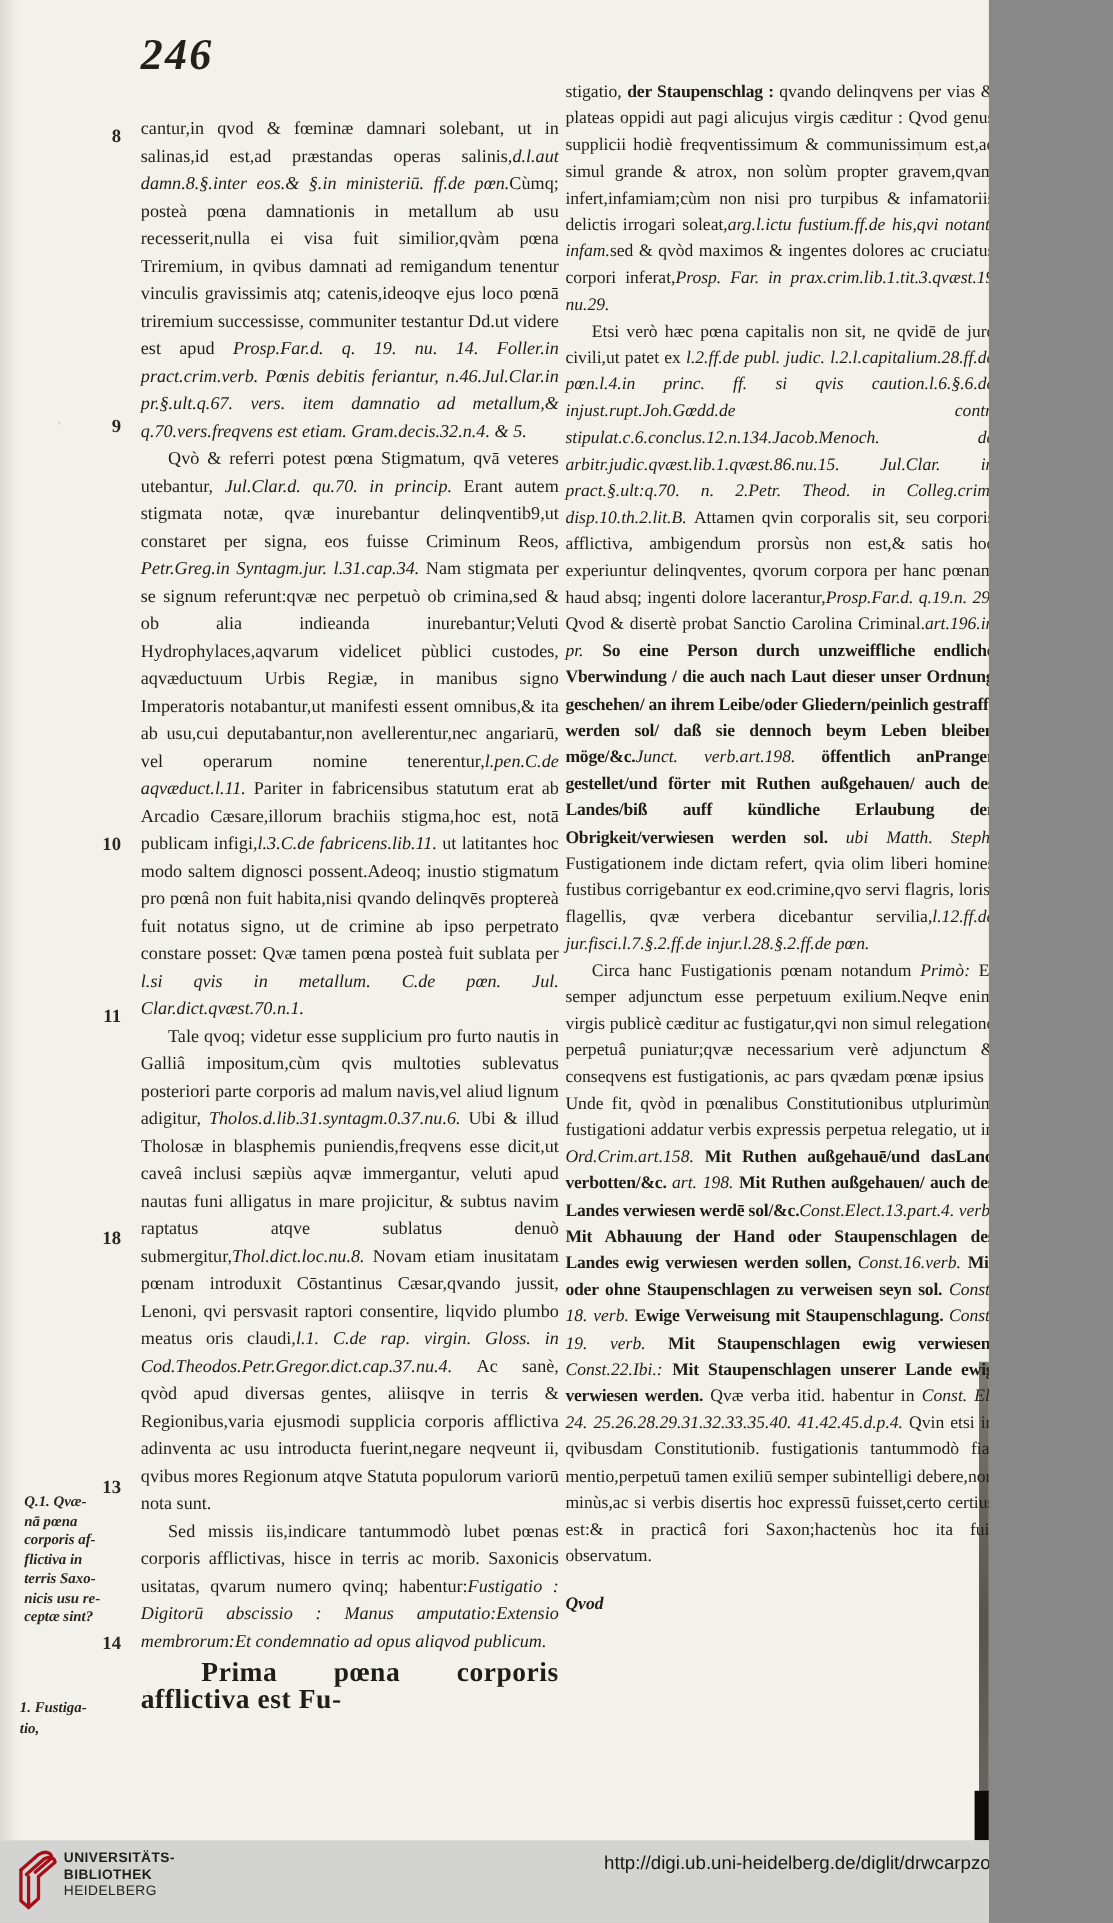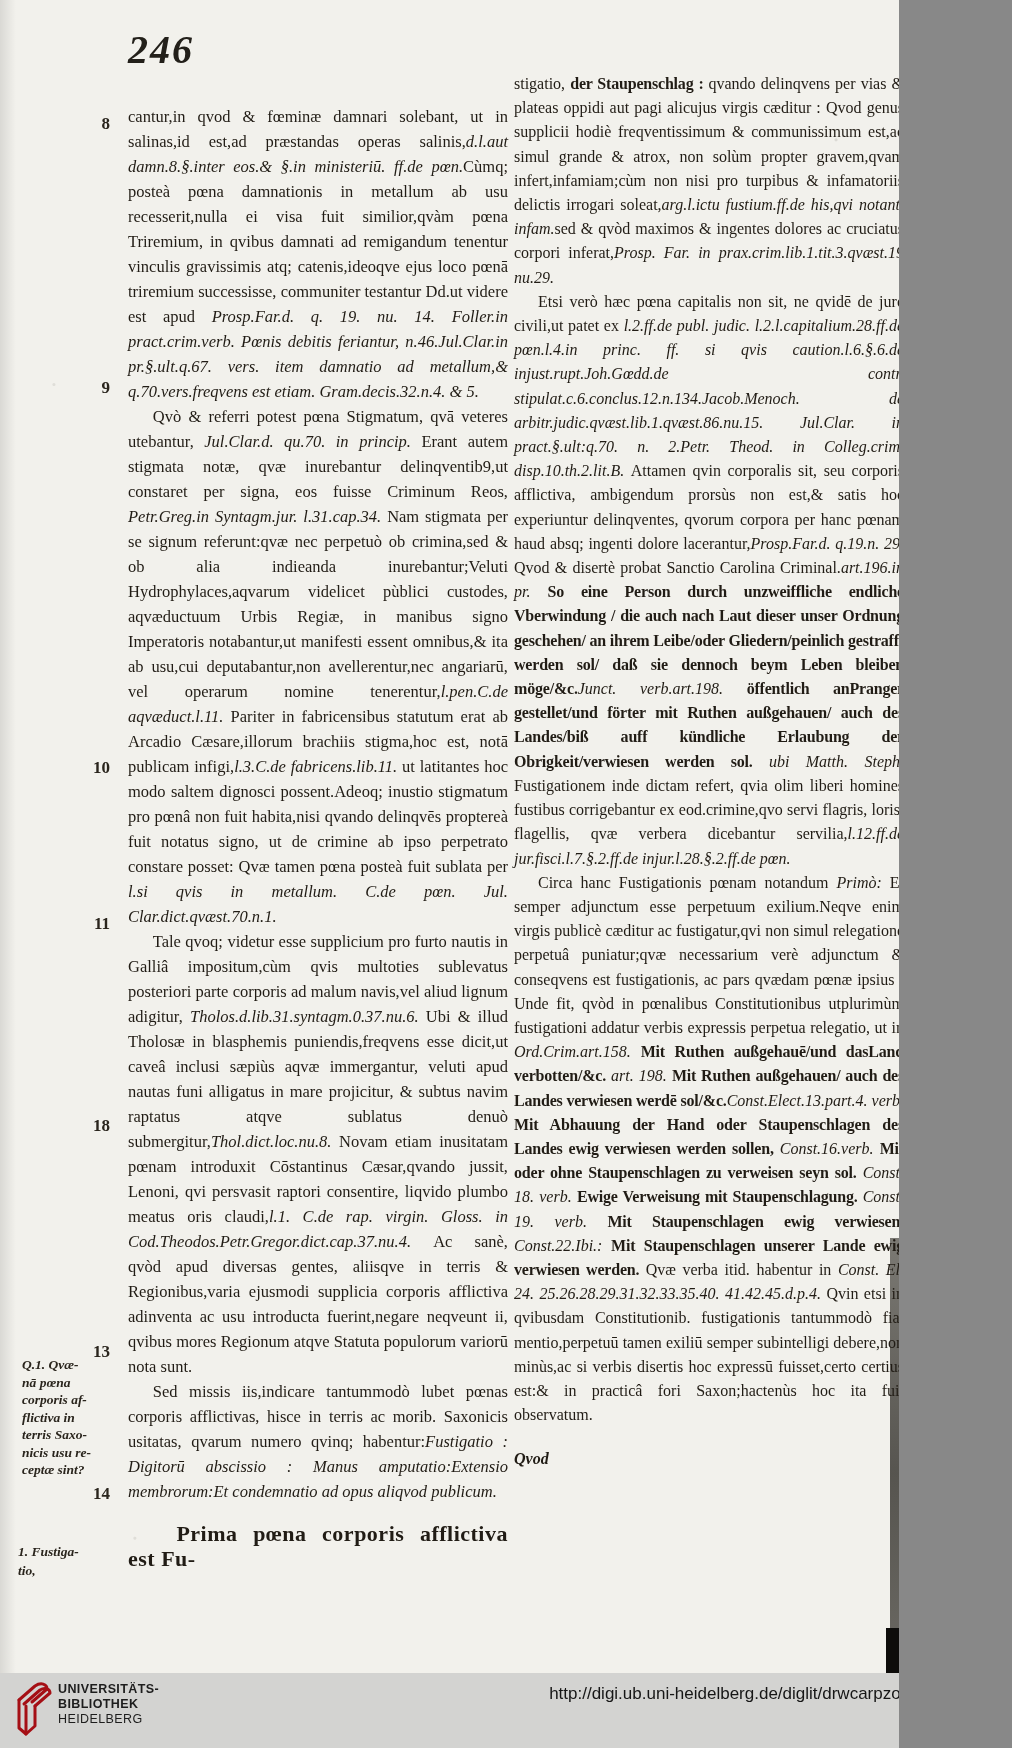--- a/index.html
+++ b/index.html
@@ -21,21 +21,21 @@
   .pagenum{position:absolute;left:128px;top:26px;font-size:40px;font-style:italic;
     font-weight:bold;letter-spacing:2px;color:#23201a;}
   .header-title{position:absolute;left:352px;top:24px;font-size:37px;font-style:italic;
     letter-spacing:1px;color:#23201a;white-space:nowrap;}
 
   .col{position:absolute;text-align:justify;color:#211c15;}
   .col-left{left:128px;top:104px;width:380px;font-size:16.5px;line-height:25px;}
   .col-right{left:514px;top:72px;width:390px;font-size:16px;line-height:24.2px;}
   .col p{margin:0;}
   .col p.indent{text-indent:1.5em;}
-  .col p.lead{text-indent:2.2em;font-size:22px;font-weight:bold;margin-top:17px;letter-spacing:.5px;}
+  .col p.lead{text-indent:2.2em;font-size:25px;font-weight:bold;margin-top:4px;letter-spacing:.5px;}
   .run-i{font-style:italic;}
   .run-f{font-weight:bold;letter-spacing:-.2px;}
   .catchword{text-align:left;font-weight:bold;font-size:16px;font-style:italic;
     padding-right:18px;margin-top:20px;}
 
   .mnum{position:absolute;font-size:17px;font-weight:bold;color:#2a251d;width:34px;}
   .mnum-left{left:76px;text-align:right;}
   .mnum-right{left:922px;text-align:left;}
 
   .gloss{position:absolute;left:22px;top:1356px;width:96px;font-size:13.5px;line-height:17.5px;

